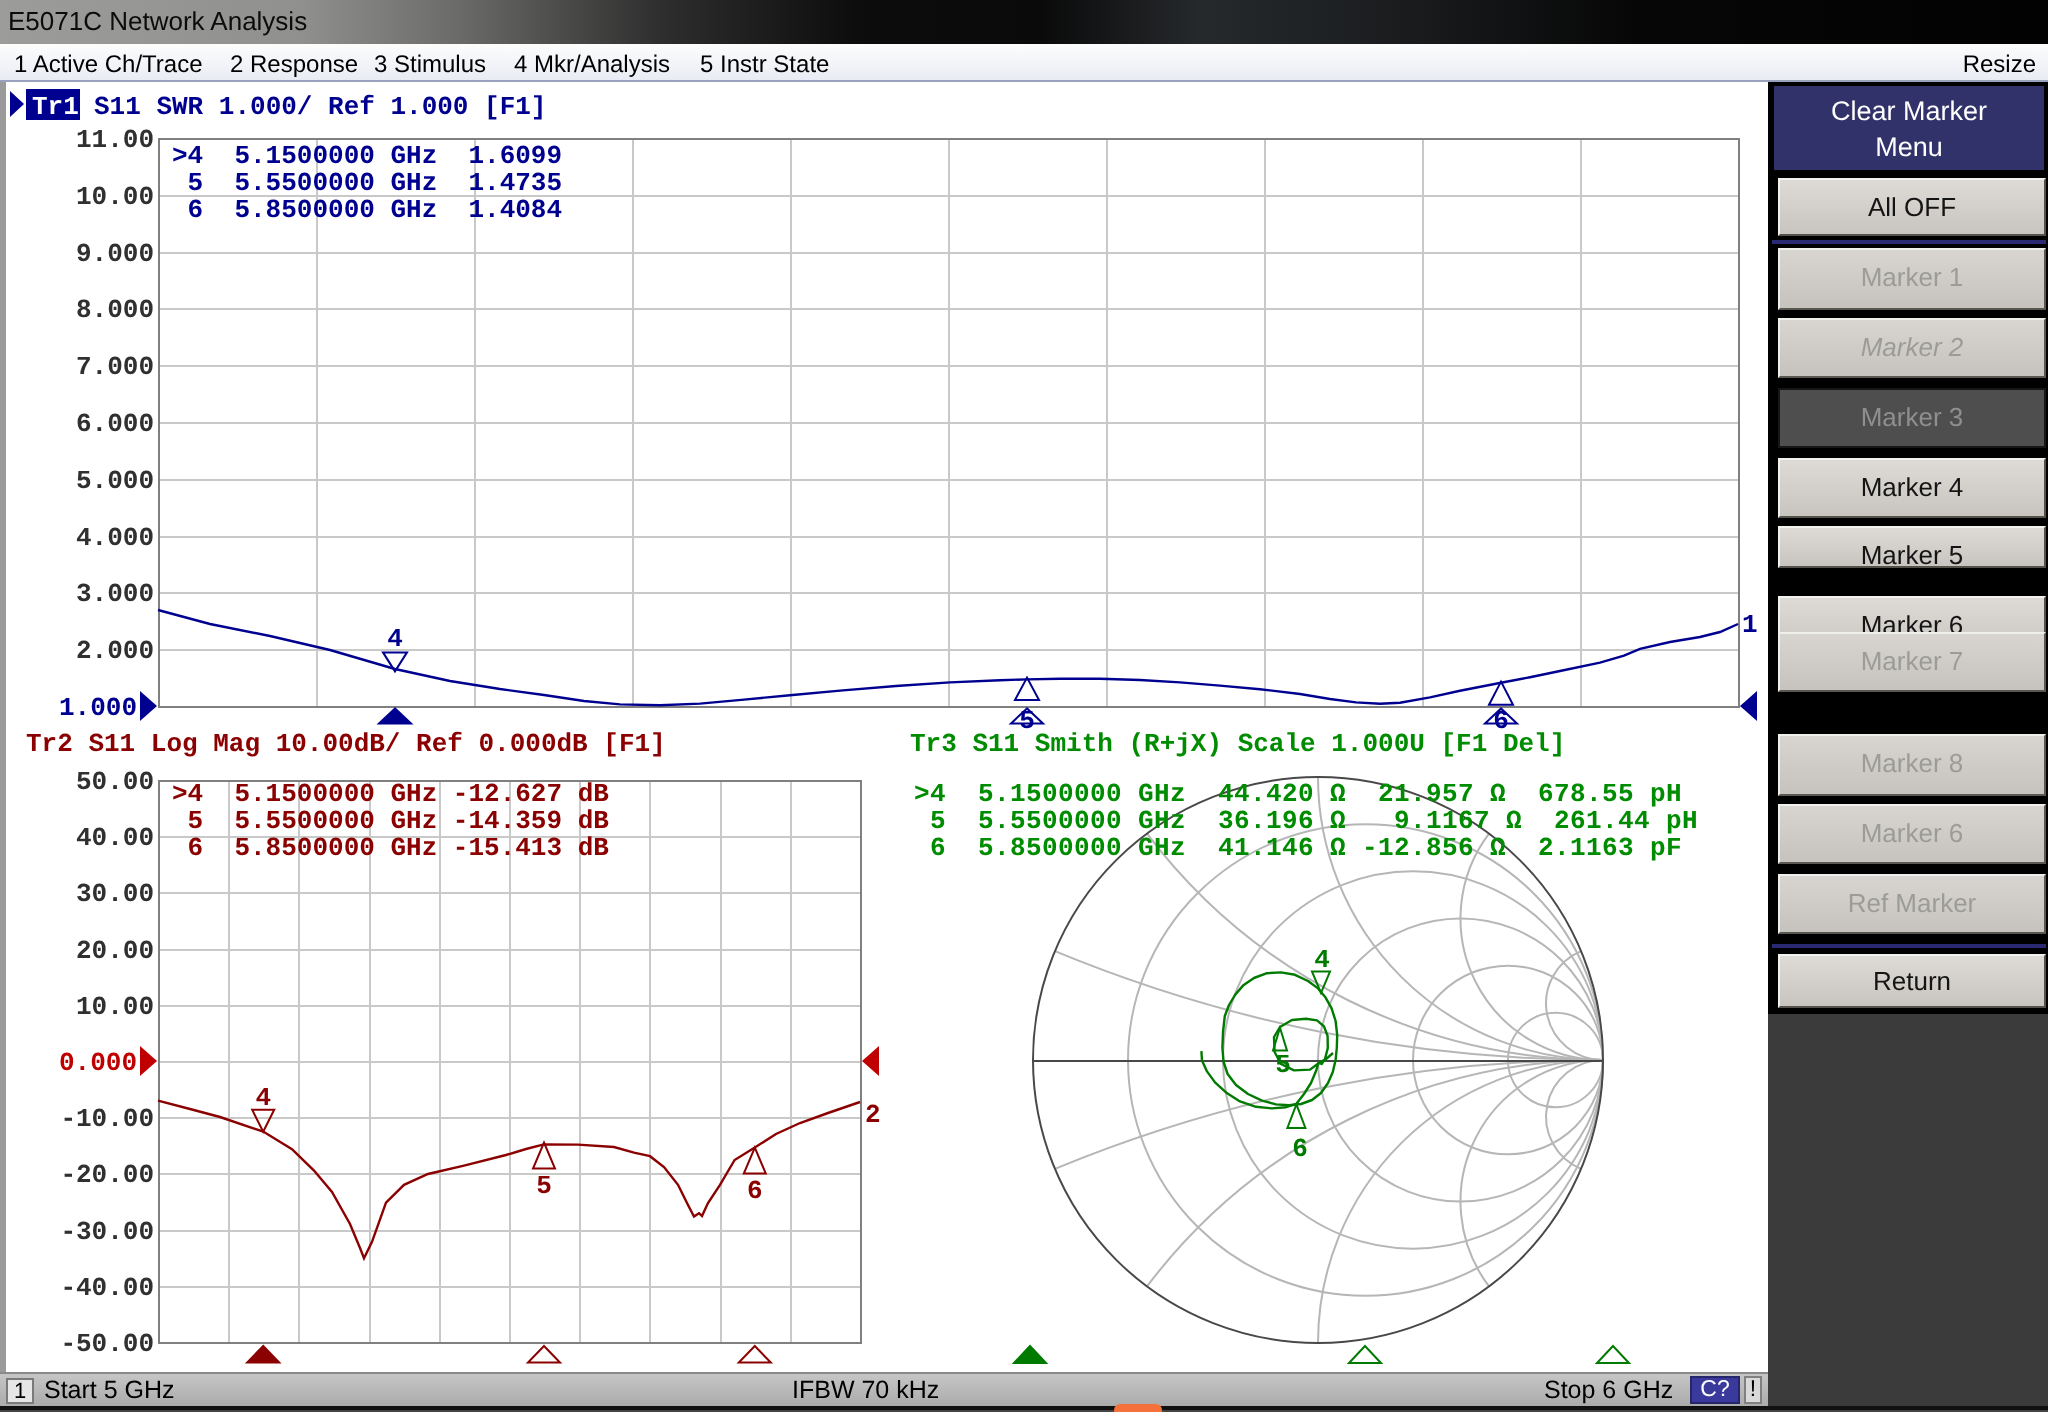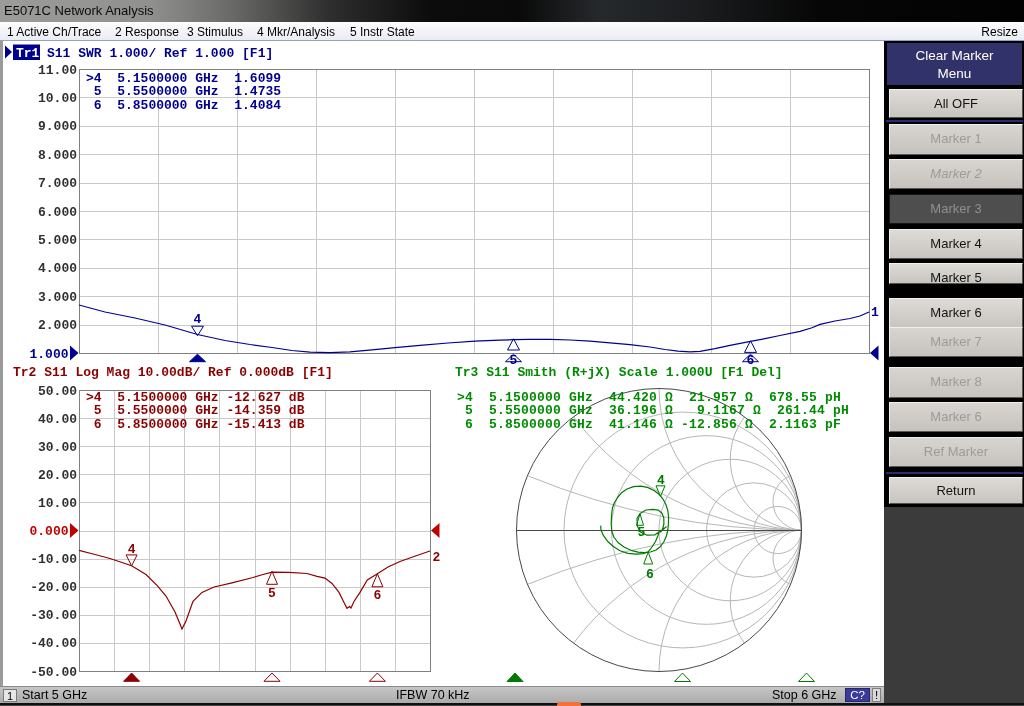--- a/index.html
+++ b/index.html
@@ -32,21 +32,21 @@
 <div style="position:absolute;left:886px;top:42px;width:137px;height:43.5px;background:#32326a;border:1px solid #000;color:#fff;text-align:center;font-size:13.5px;padding-top:4px;line-height:18px;">Clear Marker<br>Menu</div>
 <div style="position:absolute;left:886px;top:119.5px;width:137px;height:2px;background:#2a2a72;"></div>
 <div style="position:absolute;left:886px;top:471.5px;width:137px;height:2px;background:#2a2a72;"></div>
 <div style="position:absolute;left:889px;top:88.5px;width:134px;height:29.5px;background:linear-gradient(#dedbd6,#c8c5c0);border:1px solid #54514b;border-top-color:#f1f1ee;border-left-color:#f1f1ee;color:#141414;box-sizing:border-box;text-align:center;line-height:28px;font-size:13px;">All OFF</div>
 <div style="position:absolute;left:889px;top:124.3px;width:134px;height:30.4px;background:linear-gradient(#d8d5d0,#c6c3be);border:1px solid #5a5751;border-top-color:#efefec;border-left-color:#efefec;color:#9b9b98;box-sizing:border-box;text-align:center;line-height:28px;font-size:13px;">Marker 1</div>
 <div style="position:absolute;left:889px;top:159.0px;width:134px;height:30.4px;background:linear-gradient(#d8d5d0,#c6c3be);border:1px solid #5a5751;border-top-color:#efefec;border-left-color:#efefec;color:#9b9b98;box-sizing:border-box;text-align:center;line-height:28px;font-size:13px;font-style:italic;">Marker 2</div>
 <div style="position:absolute;left:889px;top:193.7px;width:134px;height:30.4px;background:#4e4e4e;border:1px solid #161616;color:#8f8f8f;box-sizing:border-box;text-align:center;line-height:28px;font-size:13px;">Marker 3</div>
 <div style="position:absolute;left:889px;top:228.5px;width:134px;height:30.4px;background:linear-gradient(#dedbd6,#c8c5c0);border:1px solid #54514b;border-top-color:#f1f1ee;border-left-color:#f1f1ee;color:#141414;box-sizing:border-box;text-align:center;line-height:28px;font-size:13px;">Marker 4</div>
 <div style="position:absolute;left:889px;top:263.2px;width:134px;height:21px;background:linear-gradient(#dedbd6,#c8c5c0);border:1px solid #54514b;border-top-color:#f1f1ee;border-left-color:#f1f1ee;color:#141414;box-sizing:border-box;text-align:center;line-height:28px;font-size:13px;">Marker 5</div>
 <div style="position:absolute;left:889px;top:297.9px;width:134px;height:30.4px;background:linear-gradient(#dedbd6,#c8c5c0);border:1px solid #54514b;border-top-color:#f1f1ee;border-left-color:#f1f1ee;color:#141414;box-sizing:border-box;text-align:center;line-height:28px;font-size:13px;">Marker 6</div>
-<div style="position:absolute;left:889px;top:327px;width:134px;height:30.4px;background:linear-gradient(#d8d5d0,#c6c3be);border:1px solid #5a5751;border-top-color:#efefec;border-left-color:#efefec;color:#9b9b98;box-sizing:border-box;text-align:center;line-height:28px;font-size:13px;">Marker 7</div>
+<div style="position:absolute;left:889px;top:316px;width:134px;height:30.4px;background:linear-gradient(#d8d5d0,#c6c3be);border:1px solid #5a5751;border-top-color:#efefec;border-left-color:#efefec;color:#9b9b98;box-sizing:border-box;text-align:center;line-height:28px;font-size:13px;">Marker 7</div>
 <div style="position:absolute;left:889px;top:367.3px;width:134px;height:30.4px;background:linear-gradient(#d8d5d0,#c6c3be);border:1px solid #5a5751;border-top-color:#efefec;border-left-color:#efefec;color:#9b9b98;box-sizing:border-box;text-align:center;line-height:28px;font-size:13px;">Marker 8</div>
 <div style="position:absolute;left:889px;top:402.1px;width:134px;height:30.4px;background:linear-gradient(#d8d5d0,#c6c3be);border:1px solid #5a5751;border-top-color:#efefec;border-left-color:#efefec;color:#9b9b98;box-sizing:border-box;text-align:center;line-height:28px;font-size:13px;">Marker 6</div>
 <div style="position:absolute;left:889px;top:436.8px;width:134px;height:30.4px;background:linear-gradient(#d8d5d0,#c6c3be);border:1px solid #5a5751;border-top-color:#efefec;border-left-color:#efefec;color:#9b9b98;box-sizing:border-box;text-align:center;line-height:28px;font-size:13px;">Ref Marker</div>
 <div style="position:absolute;left:889px;top:476.8px;width:134px;height:27.5px;background:linear-gradient(#dedbd6,#c8c5c0);border:1px solid #54514b;border-top-color:#f1f1ee;border-left-color:#f1f1ee;color:#141414;box-sizing:border-box;text-align:center;line-height:26px;font-size:13px;">Return</div>
 
 <div style="position:absolute;left:0;top:686px;width:884px;height:17px;background:linear-gradient(#c6c6c6,#ababab);border-top:1px solid #8a8a8a;">
 <div style="position:absolute;left:3px;top:1.5px;width:14px;height:13px;background:#e6e6e6;border:1px solid #7a7a7a;font-size:11px;text-align:center;line-height:12px;color:#000;">1</div>
 <span style="position:absolute;left:22px;top:1px;font-size:12.5px;color:#000;">Start 5 GHz</span>
 <span style="position:absolute;left:396px;top:1px;font-size:12.5px;color:#000;">IFBW 70 kHz</span>
 <span style="position:absolute;left:772px;top:1px;font-size:12.5px;color:#000;">Stop 6 GHz</span>

